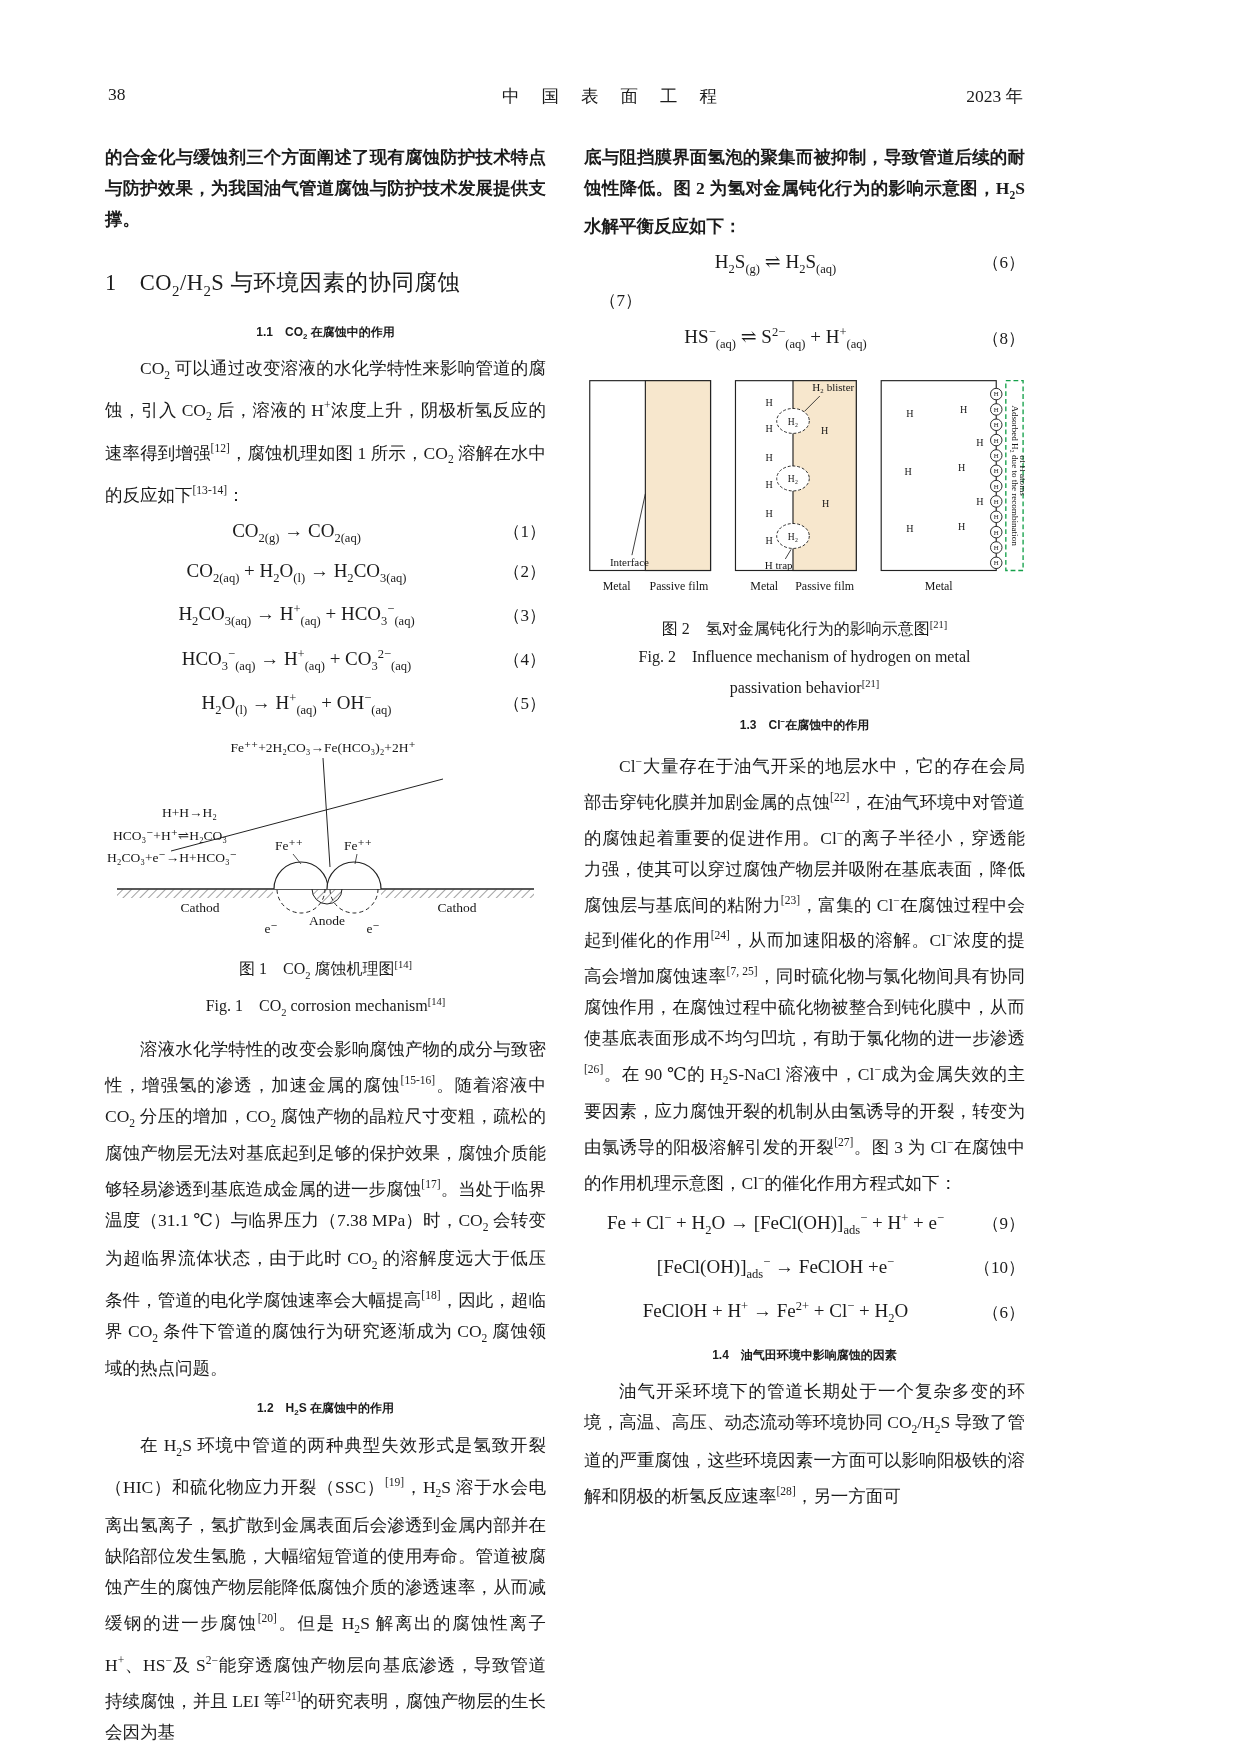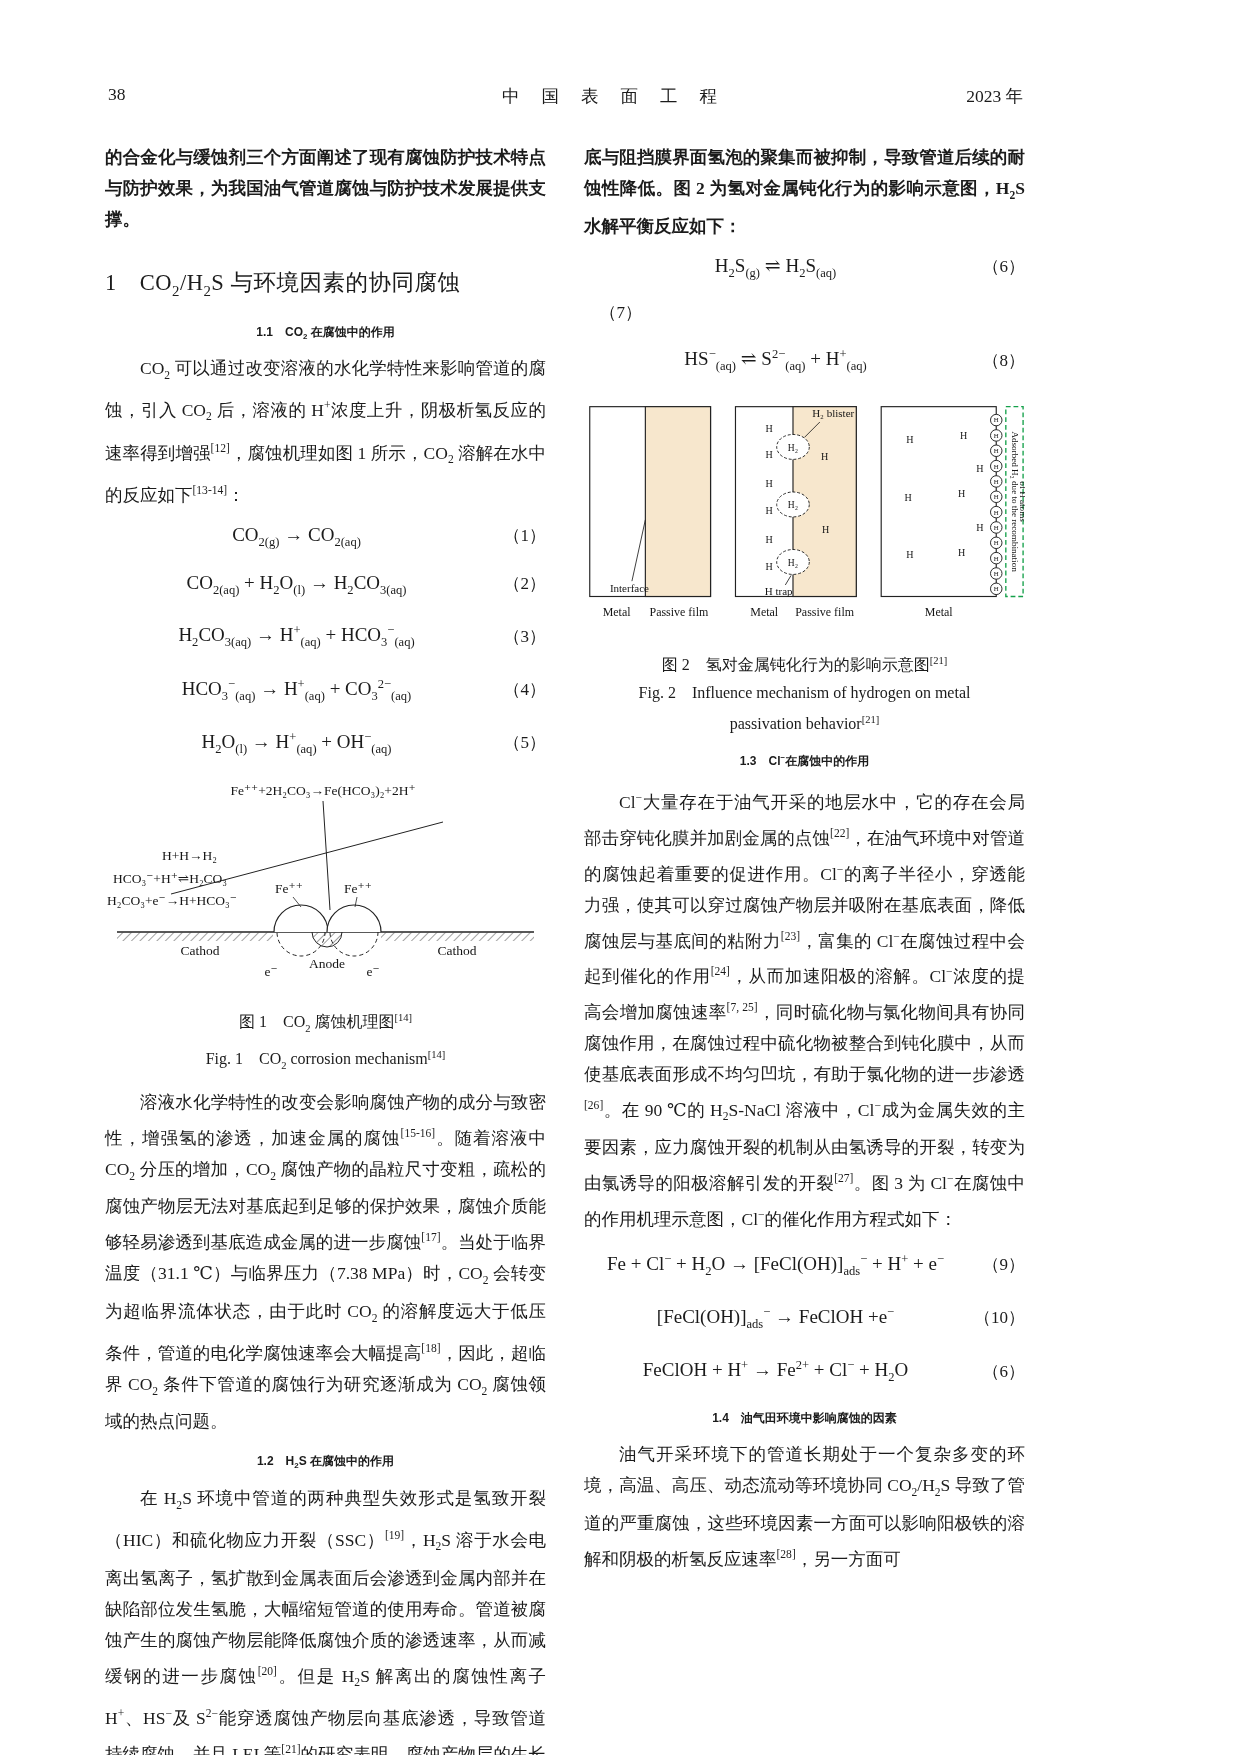--- a/index.html
+++ b/index.html
@@ -12,28 +12,28 @@
   .header { position:absolute; top:84px; left:0; width:100%; height:26px; font-size:17.5px; }
   .header .pn { position:absolute; left:108px; }
   .header .jt { position:absolute; left:0; width:100%; text-align:center; letter-spacing:22px; }
   .header .yr { position:absolute; right:218px; }
   .content { position:absolute; top:142px; left:105px; width:920px; display:flex; gap:38px; }
   .col { width:441px; }
   .para { font-size:17.5px; line-height:31px; text-align:justify; text-indent:2em; }
   .para.noindent { text-indent:0;font-weight:bold; }
   .sec1 { font-size:22.5px; font-weight:400; margin:32px 0 24px; letter-spacing:0.5px; }
   .sec2 { font-family:"Liberation Sans","DejaVu Sans",sans-serif; font-size:12px; font-weight:700; margin:16px 0 12px;text-align:center; }
-  .eq { display:flex; align-items:baseline; font-size:19px; line-height:34px; margin:7px 0; }
+  .eq { display:flex; align-items:baseline; font-size:19px; line-height:25px; margin:7px 0; }
   .eq-body { flex:1; text-align:center; }
   .eq-no { width:58px; text-align:right; font-size:17px; }
   sup { font-size:66%; } sub { font-size:66%; }
   figure { margin:14px 0 8px; text-align:center; }
   .fig-svg { display:block; margin:0 auto; }
   .cap { font-size:16px; line-height:27px; }
-  .cap-zh { margin-top:14px; }
+  .cap-zh { margin-top:4px; }
   svg text { font-family:"Liberation Serif","DejaVu Serif",serif; fill:#151515; }
 </style>
 </head>
 <body>
 
 <div class="page">
 
   <div class="header">
     <span class="pn">38</span>
     <span class="jt">中国表面工程</span>

